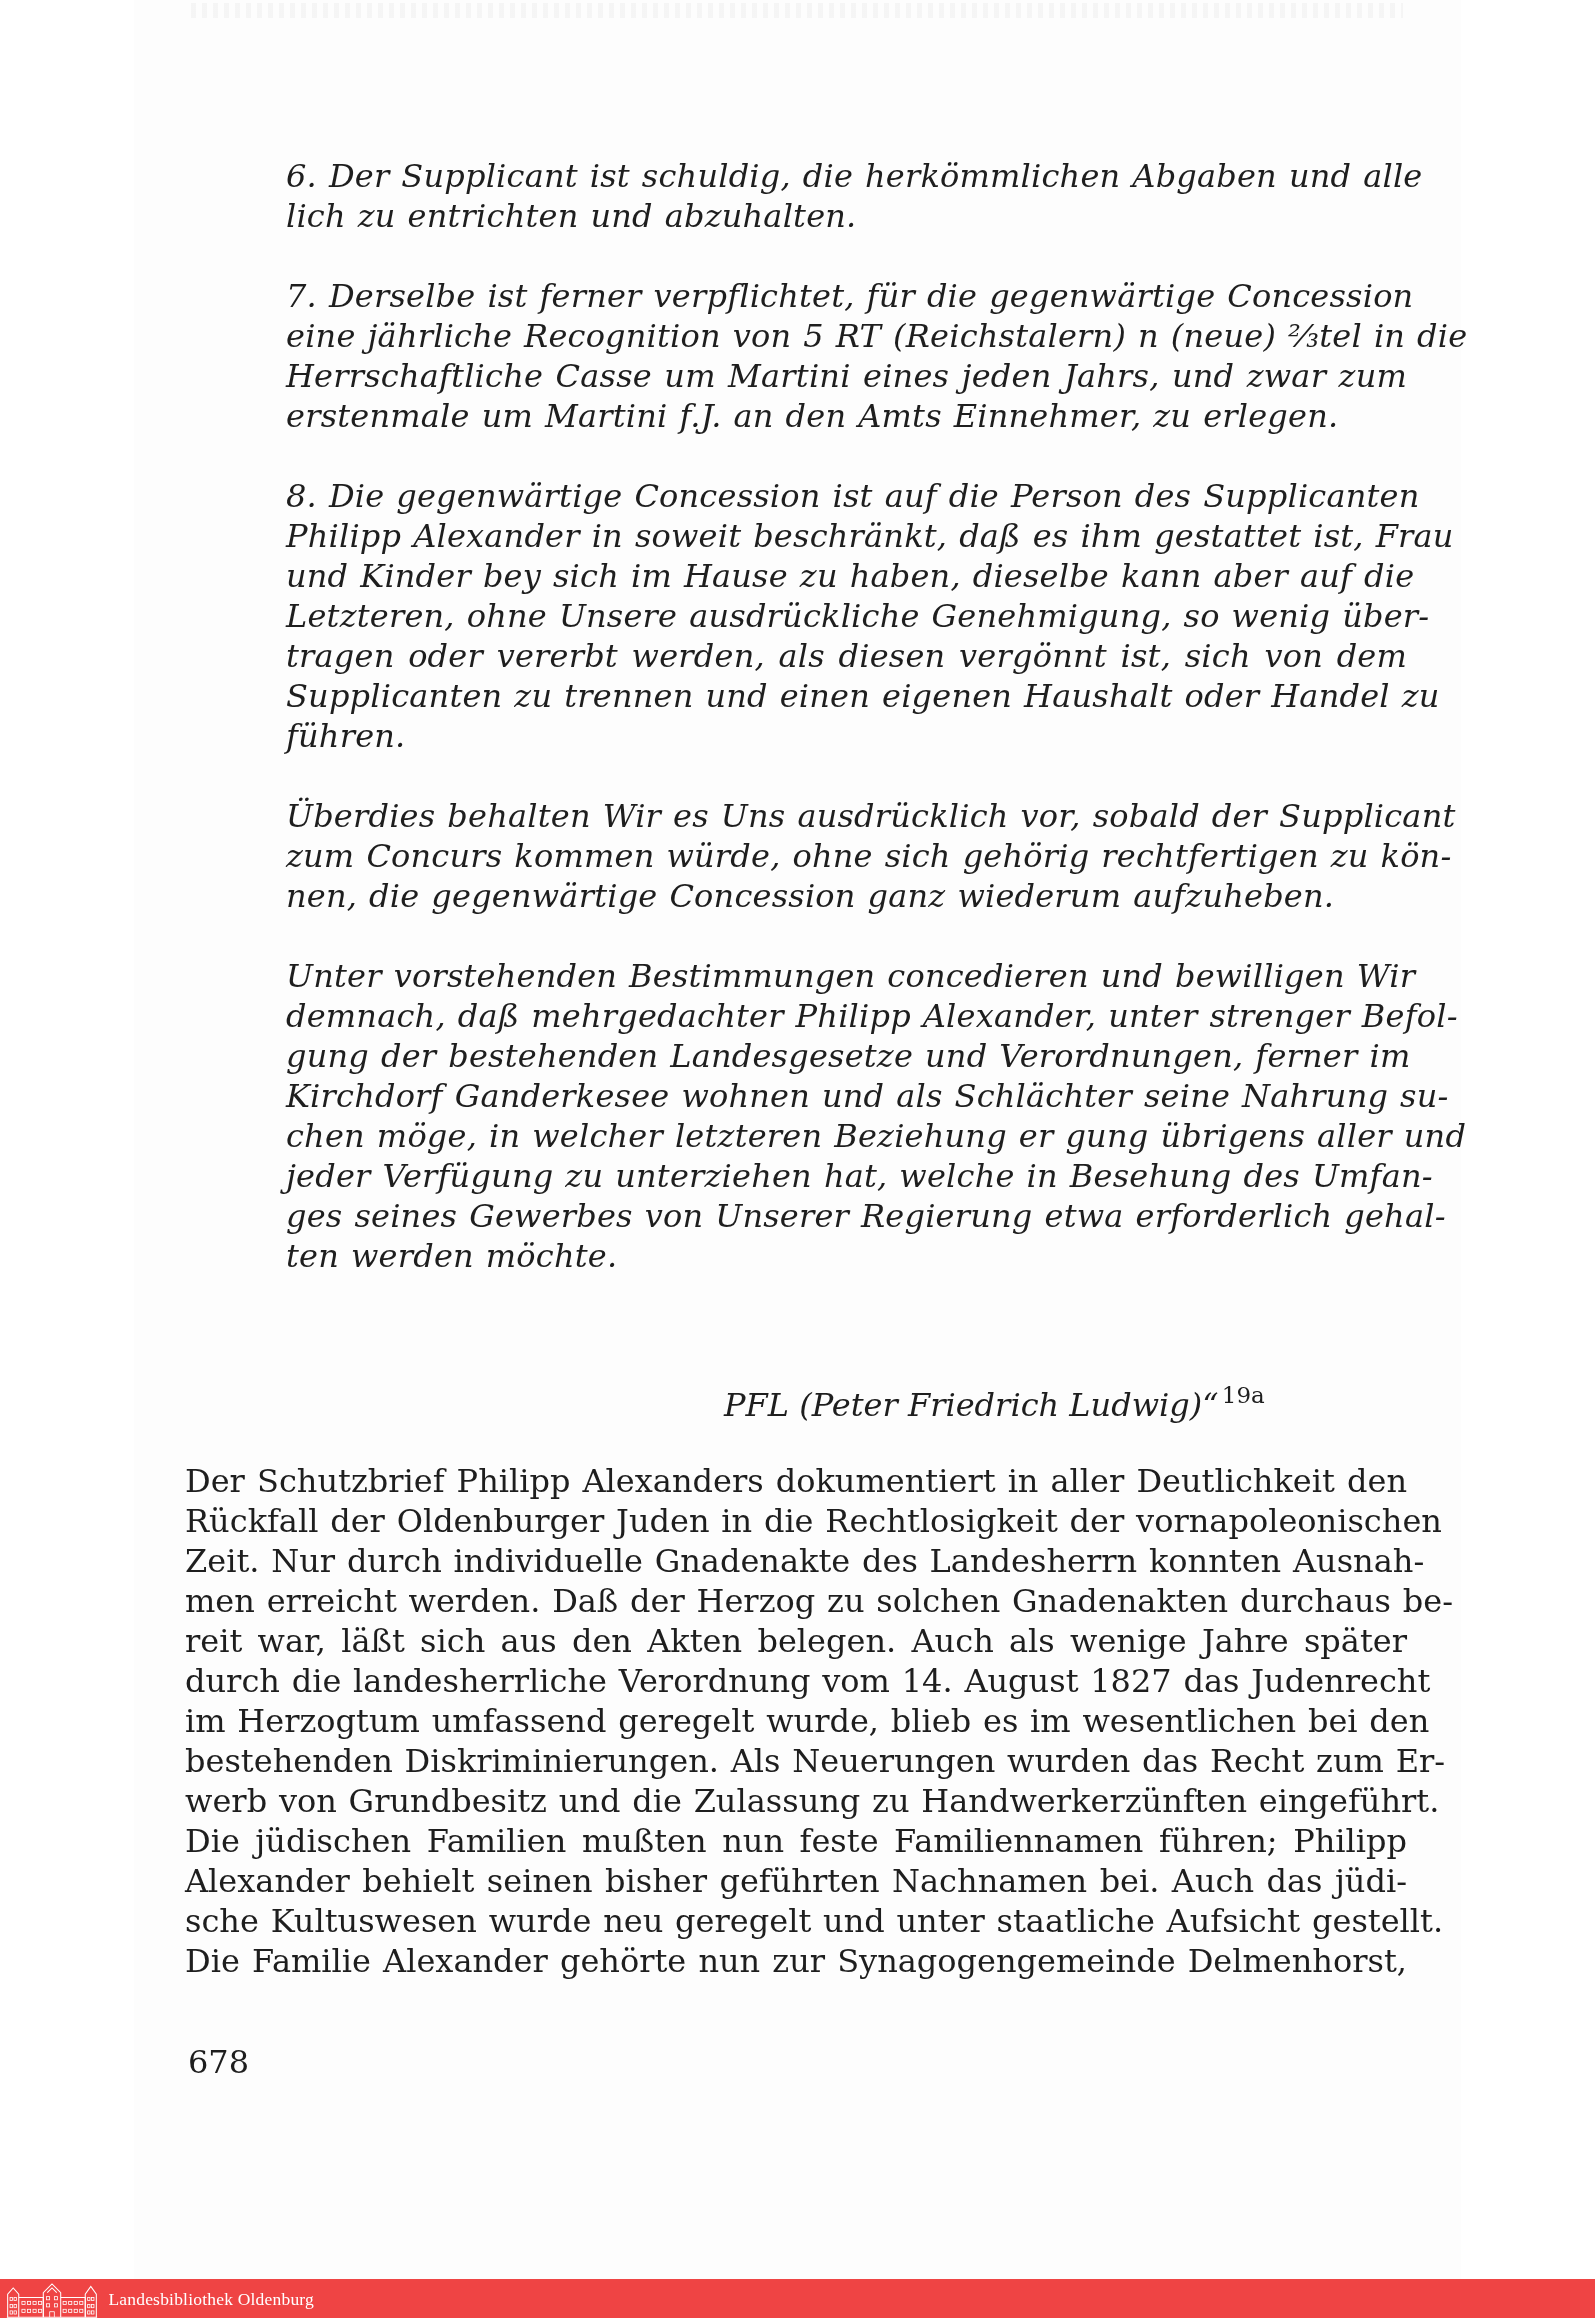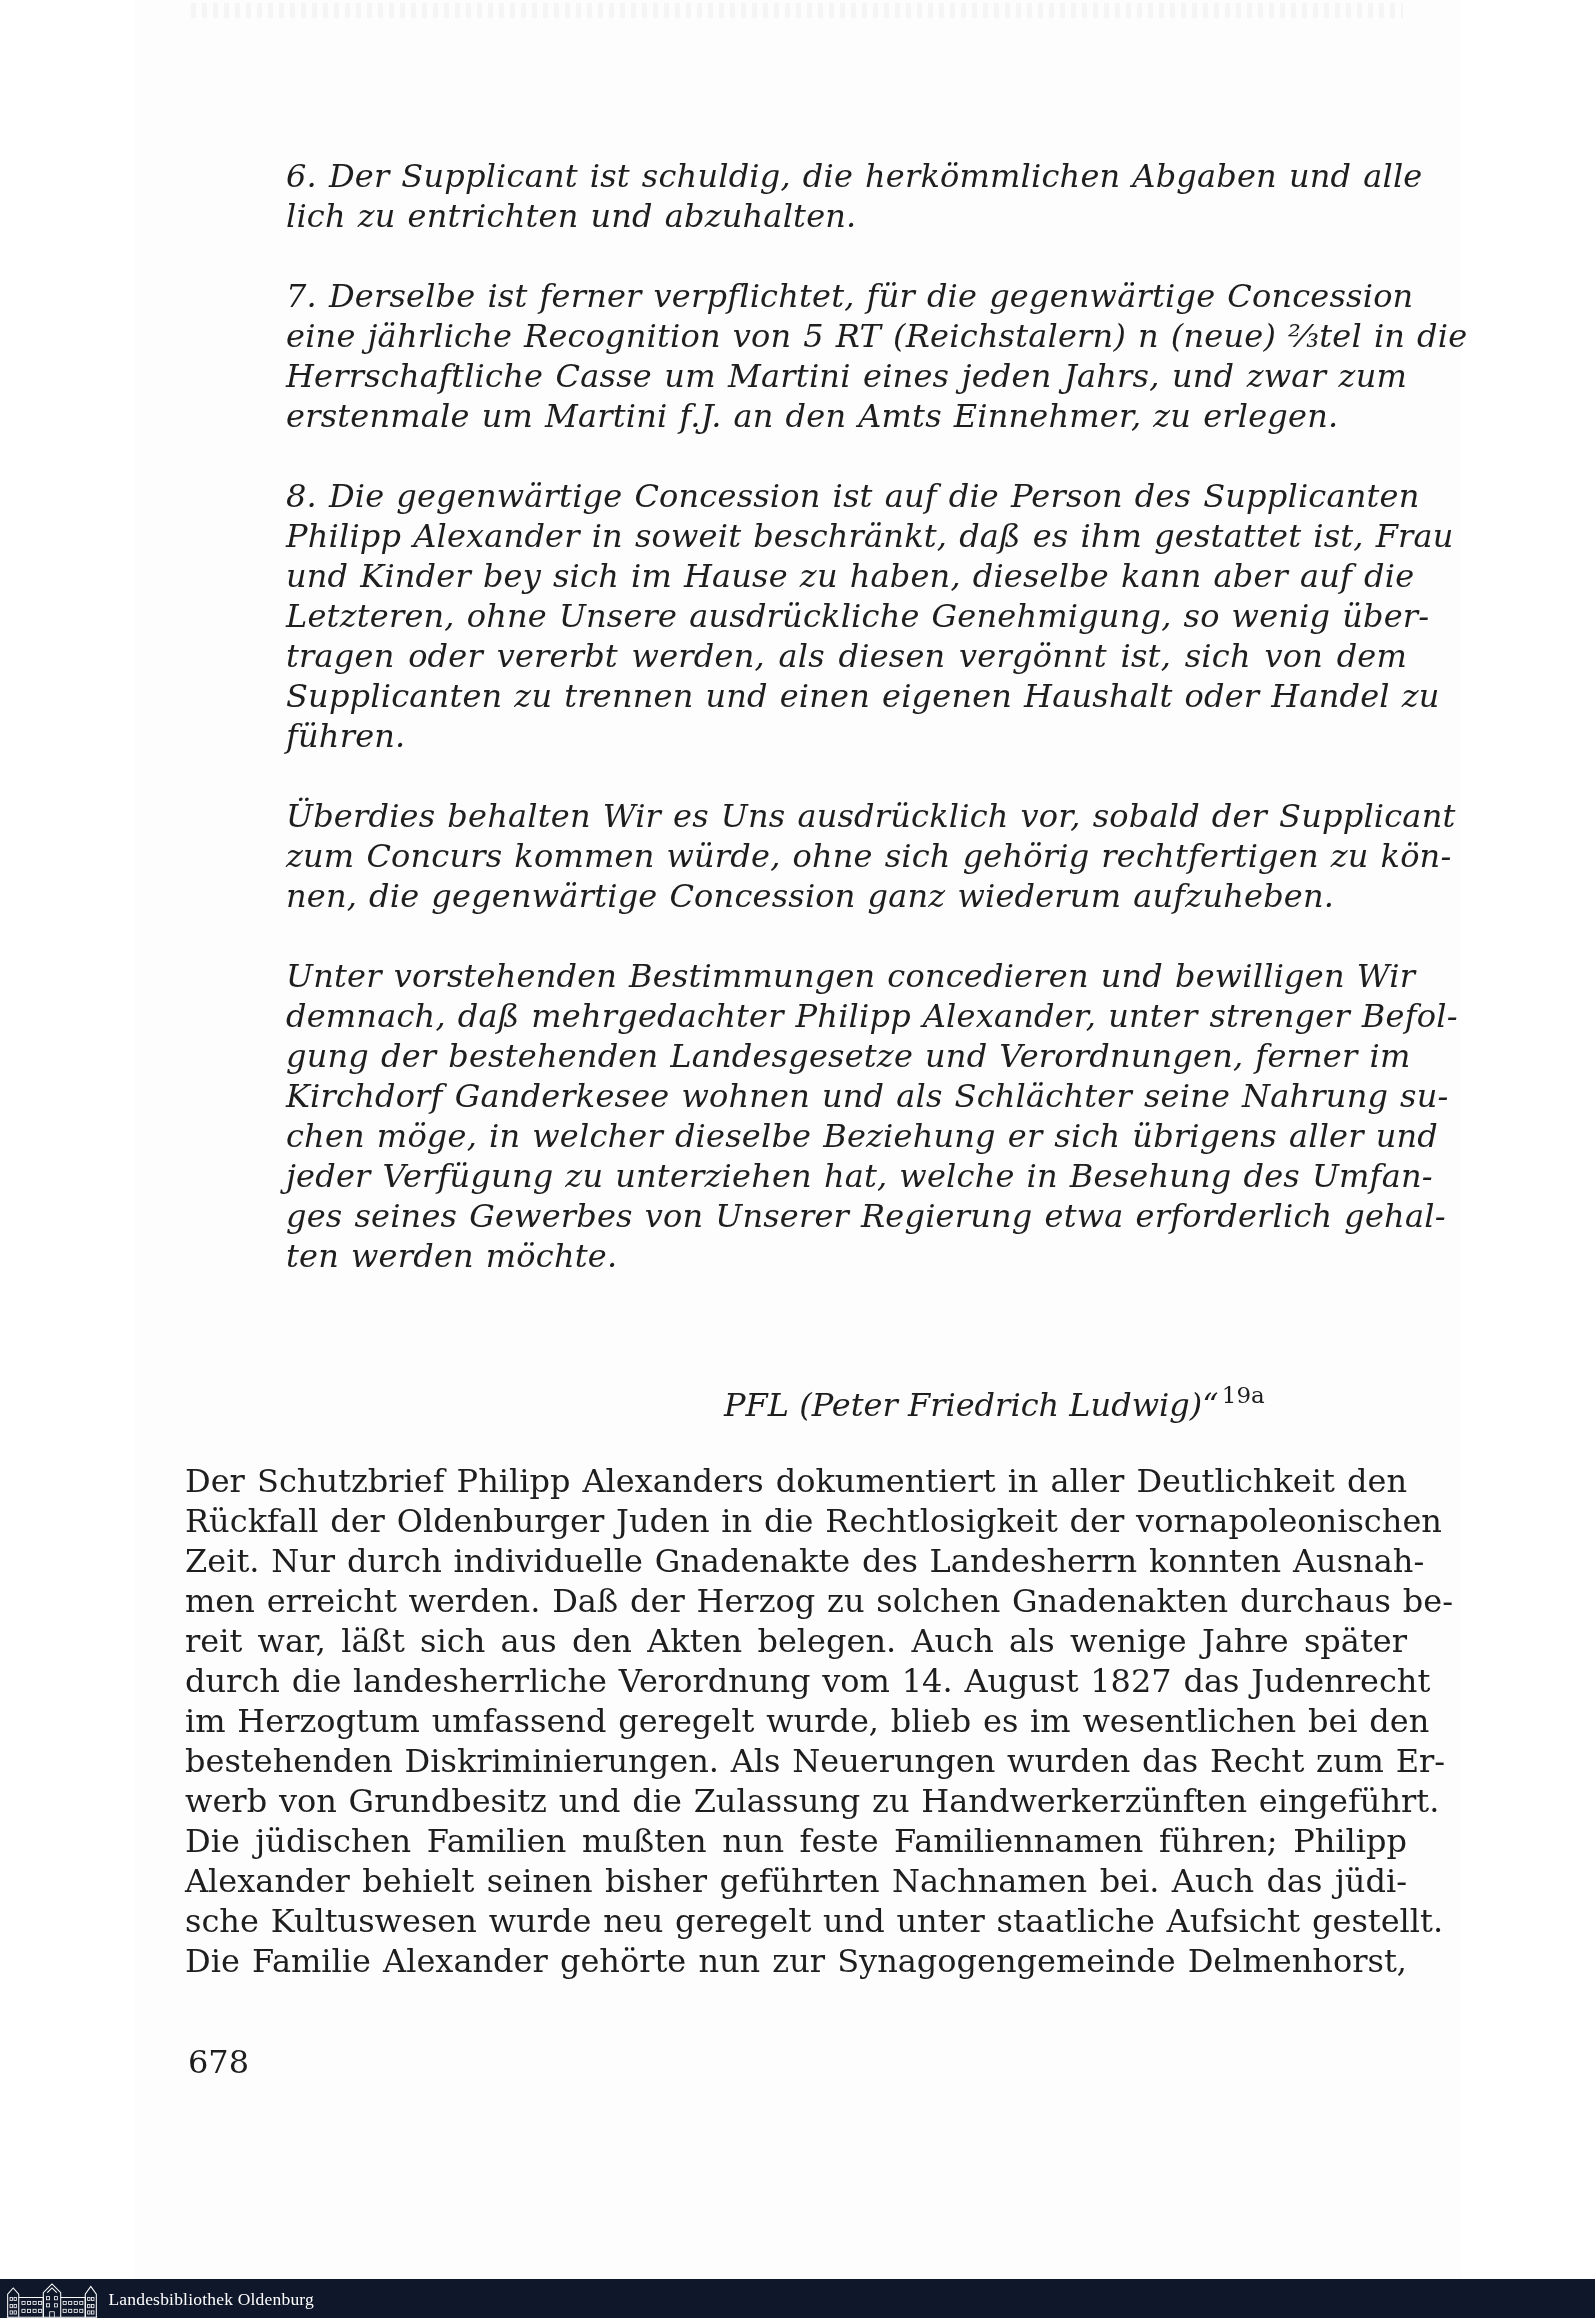--- a/index.html
+++ b/index.html
@@ -94,21 +94,21 @@
       top: 2042px;
       font-size: 32px;
       line-height: 40px;
     }
     .footer-bar {
       position: absolute;
       left: 0;
       top: 2279px;
       width: 1595px;
       height: 40px;
-      background: #0f172a;
+      background: #ef4444;
       display: flex;
       align-items: center;
     }
     .footer-logo {
       margin-left: 4.8px;
       width: 94px;
       height: 38px;
     }
     .footer-label {
       margin-left: 9.6px;
@@ -147,21 +147,21 @@
   <p class="quote-para">
     <span class="quote-line">Überdies behalten Wir es Uns ausdrücklich vor, sobald der Supplicant</span>
     <span class="quote-line">zum Concurs kommen würde, ohne sich gehörig rechtfertigen zu kön-</span>
     <span class="quote-line last">nen, die gegenwärtige Concession ganz wiederum aufzuheben.</span>
   </p>
   <p class="quote-para">
     <span class="quote-line">Unter vorstehenden Bestimmungen concedieren und bewilligen Wir</span>
     <span class="quote-line">demnach, daß mehrgedachter Philipp Alexander, unter strenger Befol-</span>
     <span class="quote-line">gung der bestehenden Landesgesetze und Verordnungen, ferner im</span>
     <span class="quote-line">Kirchdorf Ganderkesee wohnen und als Schlächter seine Nahrung su-</span>
-    <span class="quote-line">chen möge, in welcher dieselbe Beziehung er sich übrigens aller und</span>
+    <span class="quote-line">chen möge, in welcher letzteren Beziehung er gung übrigens aller und</span>
     <span class="quote-line">jeder Verfügung zu unterziehen hat, welche in Besehung des Umfan-</span>
     <span class="quote-line">ges seines Gewerbes von Unserer Regierung etwa erforderlich gehal-</span>
     <span class="quote-line last">ten werden möchte.</span>
   </p>
 </div>
 
 <div class="signature">
   <span>PFL (Peter Friedrich Ludwig)“</span><sup>19a</sup>
 </div>
 

